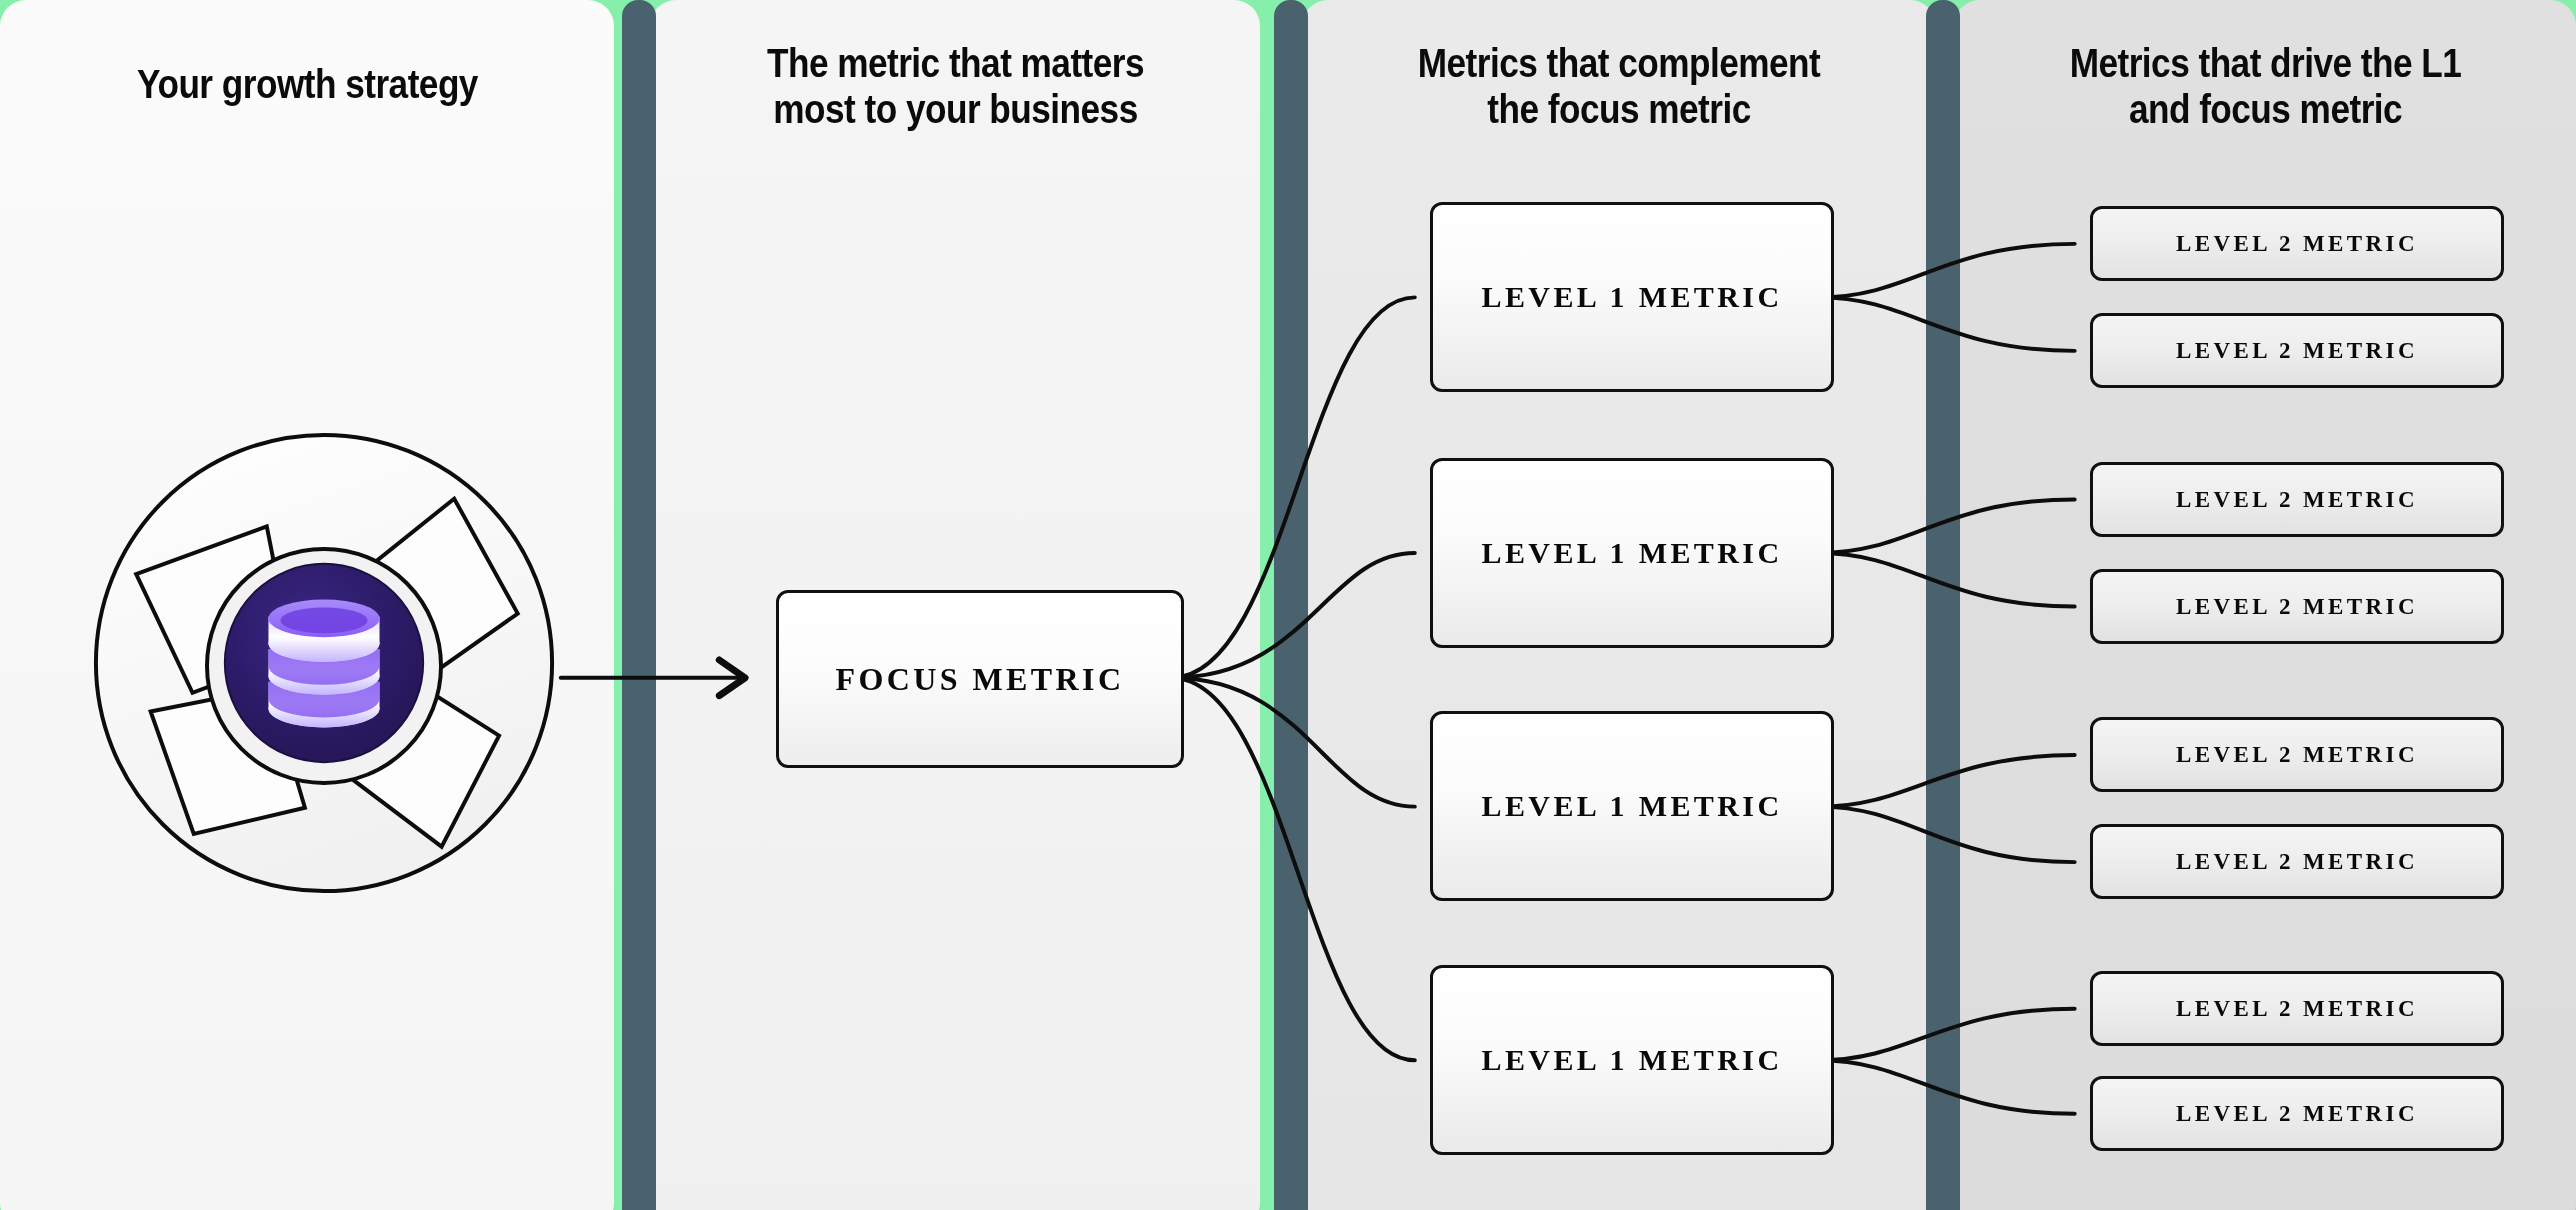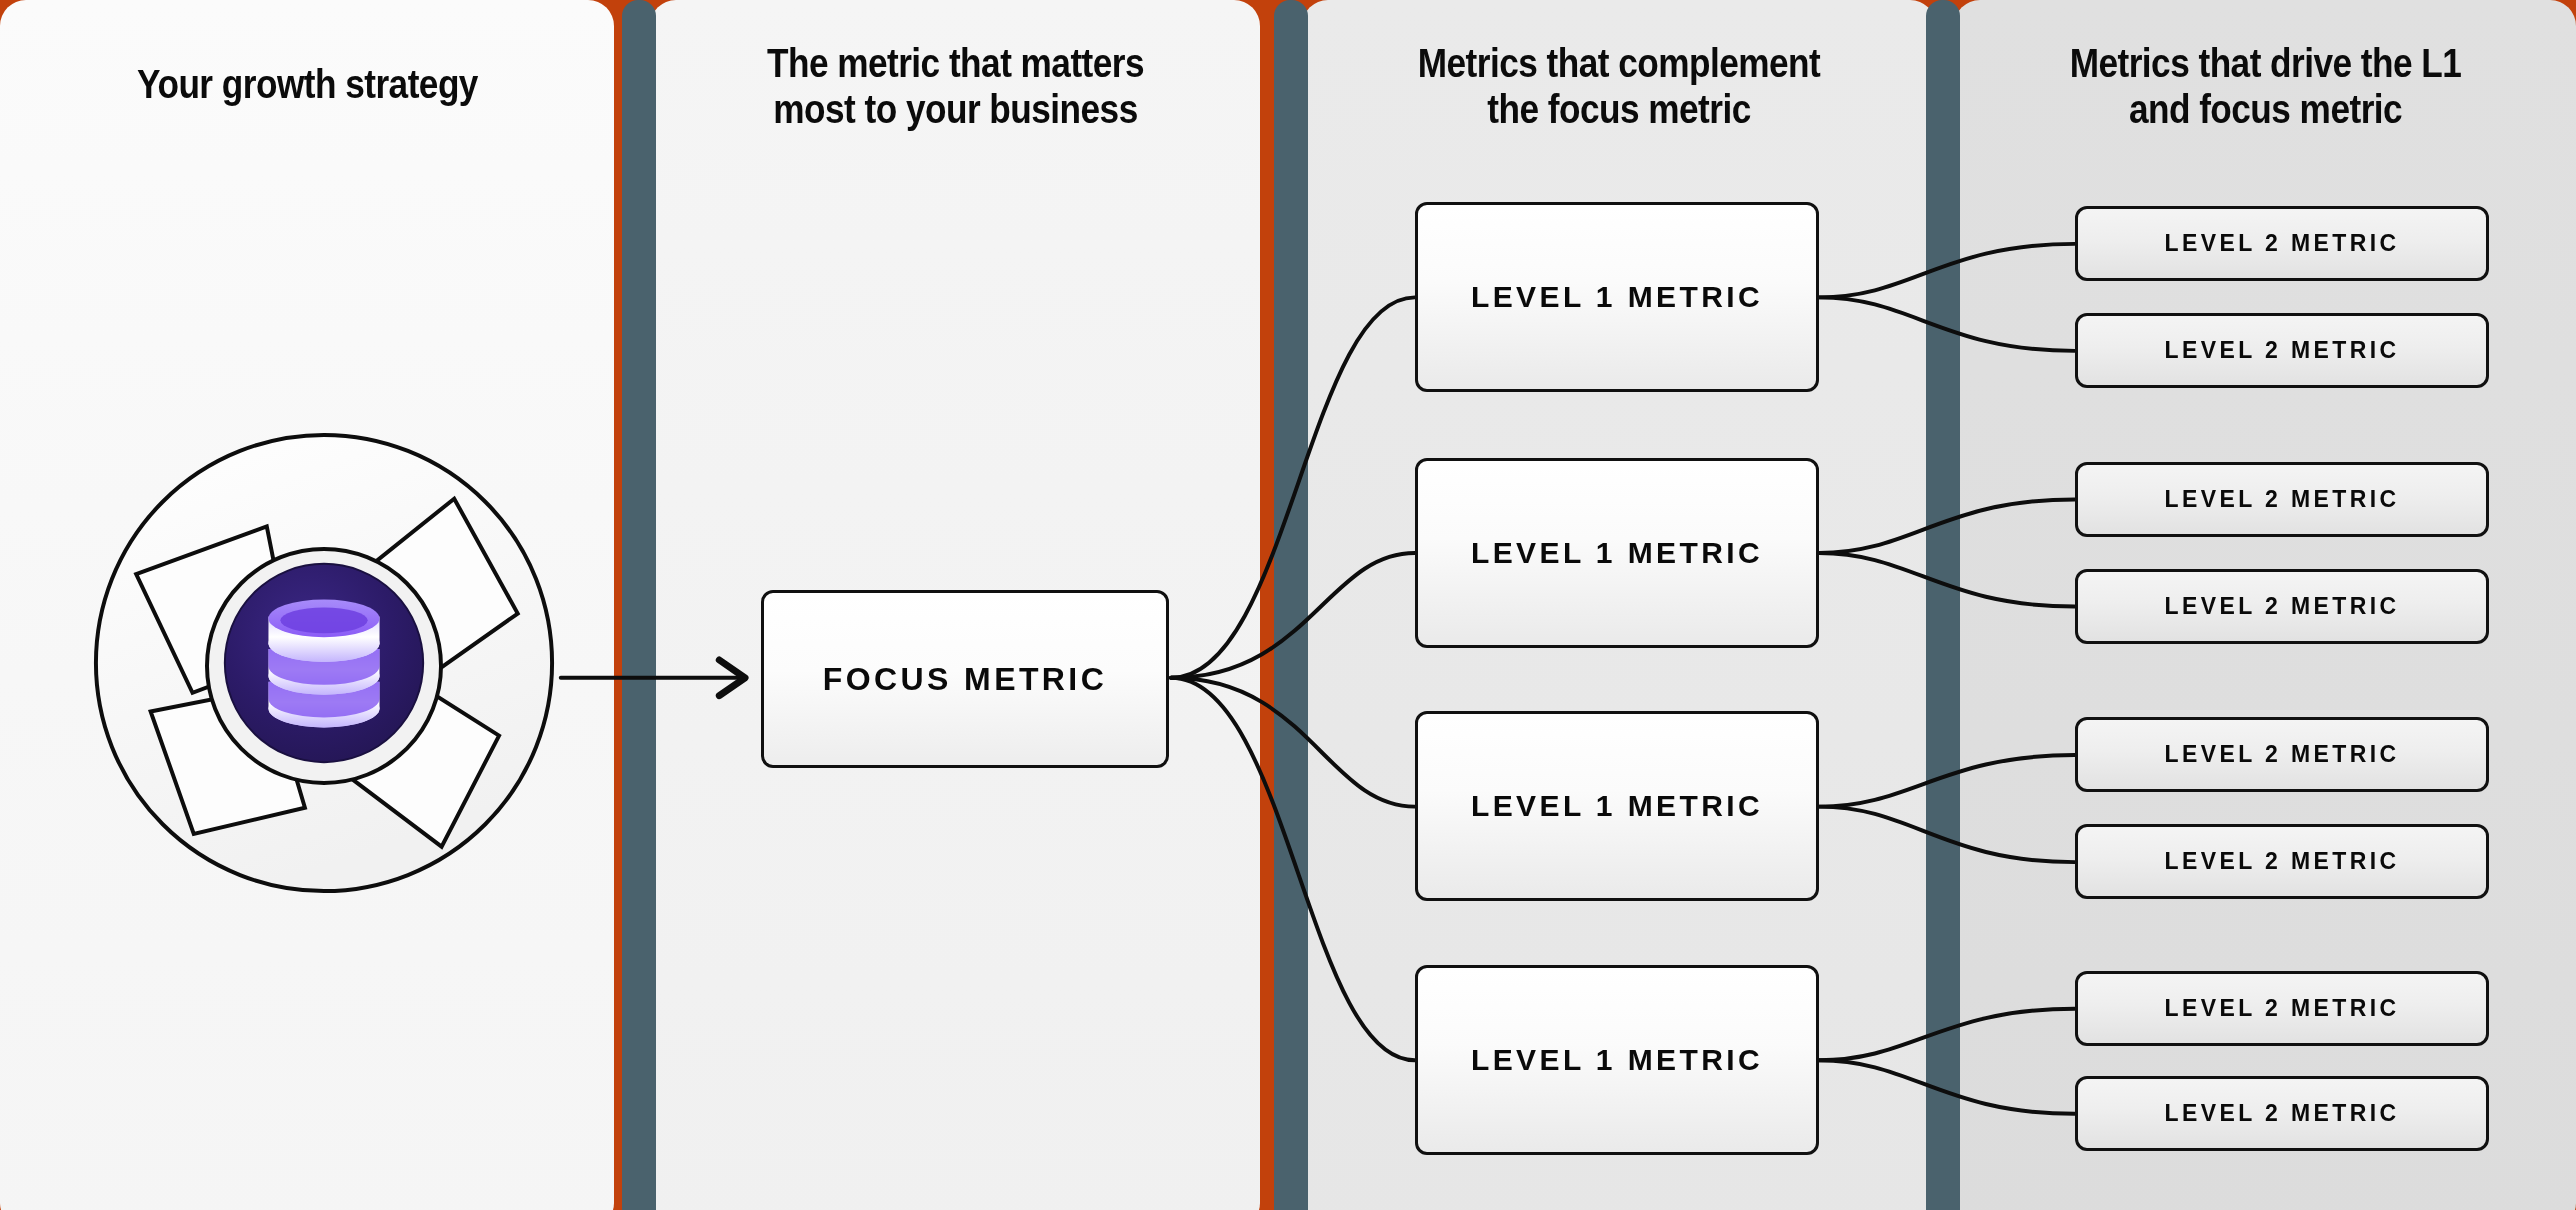--- a/index.html
+++ b/index.html
@@ -8,21 +8,21 @@
     background: #ffffff;
   }
   body {
     font-family: "Liberation Sans", sans-serif;
   }
   #stage {
     position: relative;
     width: 2576px;
     height: 1211px;
     overflow: hidden;
-    background: #c2410c;
+    background: #86efac;
   }
 
   
   .panel {
     position: absolute;
     top: 0;
     height: 1229px;
     border-radius: 26px;
   }
   .panel-1 {
@@ -100,24 +100,25 @@
   
   .node {
     position: absolute;
     box-sizing: border-box;
     border: 3px solid #101010;
     border-radius: 12px;
     display: flex;
     align-items: center;
     justify-content: center;
     color: #0a0a0a;
-    font-family: Liberation Sans, sans-serif;
+    font-family: Liberation Serif, serif;
     font-weight: 700;
     letter-spacing: 3.4px;
     text-align: center;
+    margin-left: 15px;
   }
   .node-focus {
     left: 761px;
     top: 590px;
     width: 408px;
     height: 178px;
     font-size: 32px;
     background: linear-gradient(180deg, #ffffff 0%, #fcfcfc 45%, #ededed 100%);
   }
   .node-l1 {

